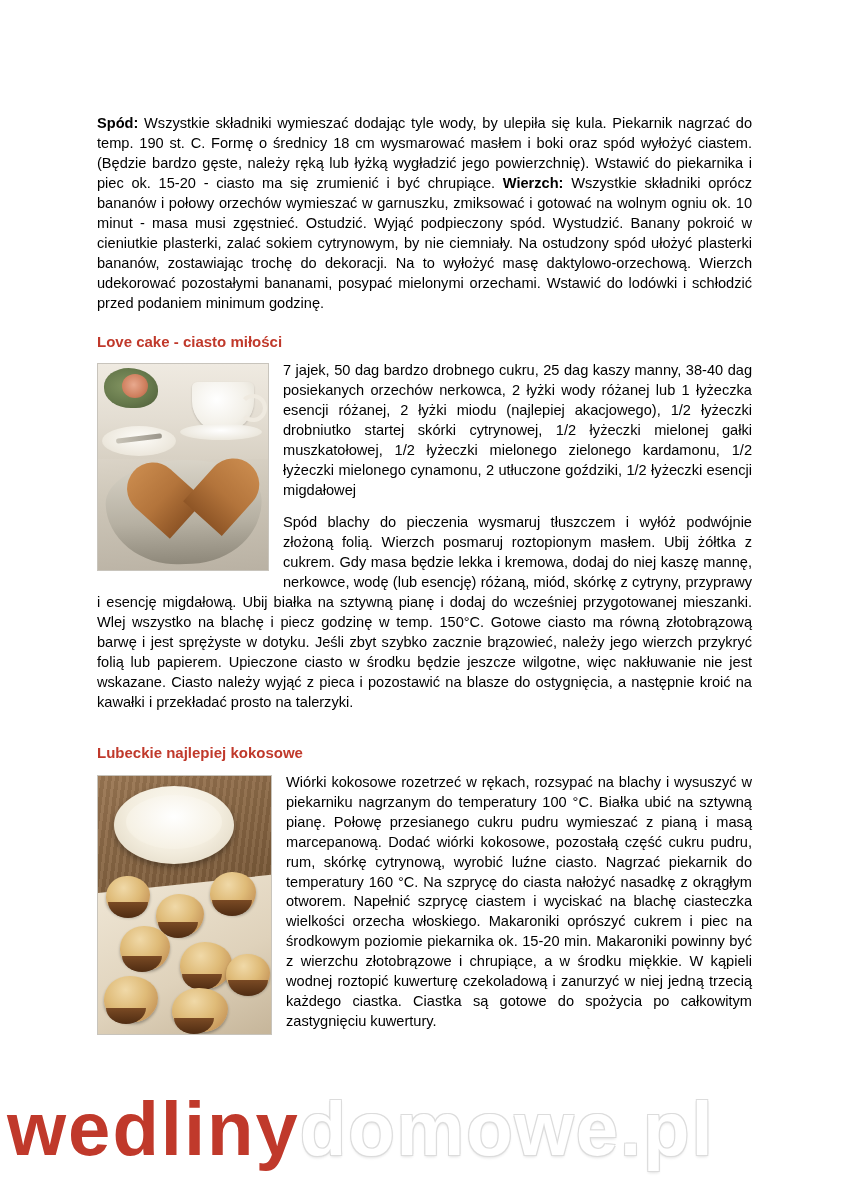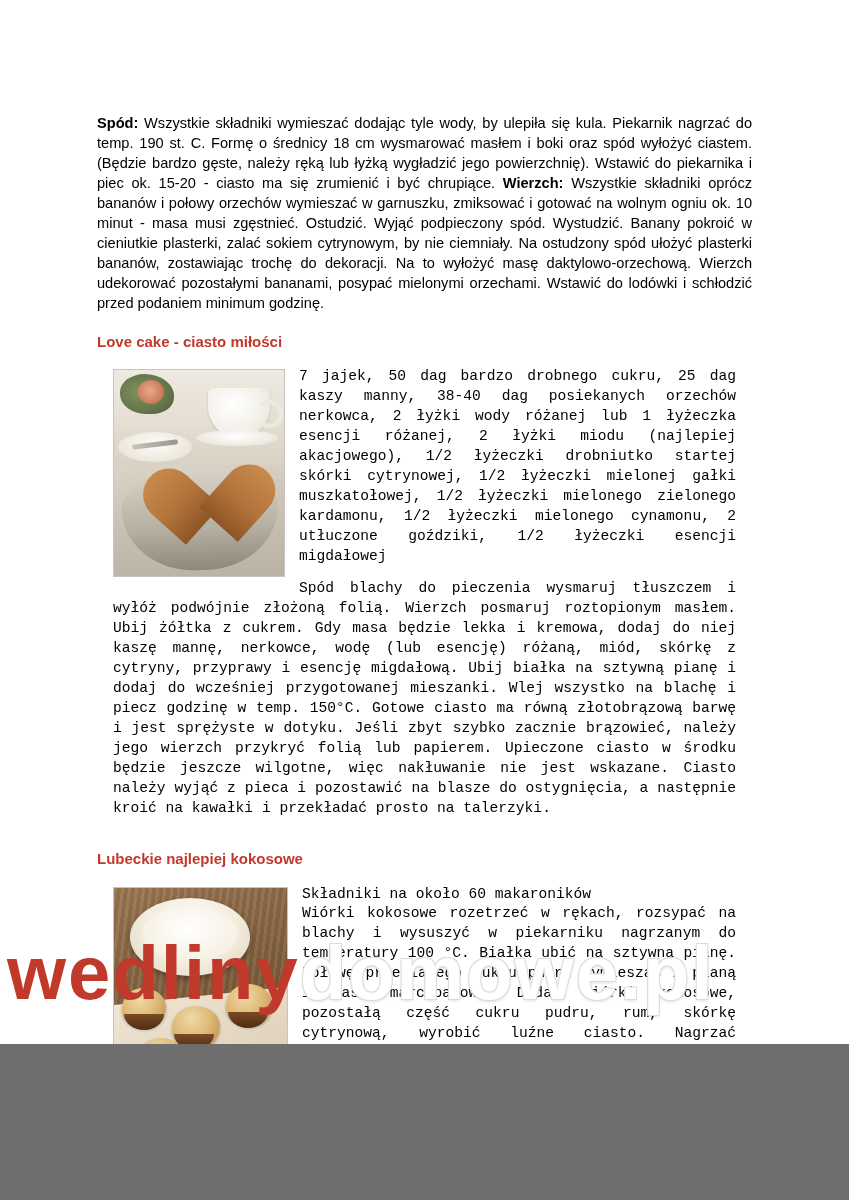--- a/index.html
+++ b/index.html
@@ -6,21 +6,21 @@
     margin: 0;
     padding: 0;
     background: #6e6e6e;
   }
   body {
     font-family: "Liberation Sans", sans-serif;
   }
   .page {
     position: relative;
     width: 849px;
-    height: 1044px;
+    height: 1200px;
     background: #ffffff;
     overflow: hidden;
     margin: 0 auto;
   }
   .content {
     position: absolute;
     left: 97px;
     top: 114px;
     width: 655px;
   }
@@ -35,22 +35,21 @@
   p.body b { font-weight: bold; }
   h2.heading {
     font-size: 15px;
     font-weight: bold;
     color: #c0392b;
     margin: 18px 0 10px 0;
     line-height: 1.3;
   }
   .recipe-block {
     position: relative;
-    margin: 16px;
-    font-family: Liberation Mono, monospace;
+    margin: 0;
   }
   .recipe-block::after {
     content: "";
     display: block;
     clear: both;
   }
   .float-img {
     float: left;
     margin: 2px 14px 6px 0;
     border: 1px solid #c8c4bc;
@@ -241,21 +240,20 @@
         </div>
         <div class="mk mk1"></div>
         <div class="mk mk2"></div>
         <div class="mk mk3"></div>
         <div class="mk mk4"></div>
         <div class="mk mk5"></div>
         <div class="mk mk6"></div>
         <div class="mk mk7"></div>
         <div class="mk mk8"></div>
       </div>
-      <p class="body" style="margin-bottom:0">Składniki na około 60 makaroników</p>
       <p class="body">Wiórki kokosowe rozetrzeć w rękach, rozsypać na blachy i wysuszyć w piekarniku nagrzanym do temperatury 100 °C. Białka ubić na sztywną pianę. Połowę przesianego cukru pudru wymieszać z pianą i masą marcepanową. Dodać wiórki kokosowe, pozostałą część cukru pudru, rum, skórkę cytrynową, wyrobić luźne ciasto. Nagrzać piekarnik do temperatury 160 °C. Na szprycę do ciasta nałożyć nasadkę z okrągłym otworem. Napełnić szprycę ciastem i wyciskać na blachę ciasteczka wielkości orzecha włoskiego. Makaroniki oprószyć cukrem i piec na środkowym poziomie piekarnika ok. 15-20 min. Makaroniki powinny być z wierzchu złotobrązowe i chrupiące, a w środku miękkie. W kąpieli wodnej roztopić kuwerturę czekoladową i zanurzyć w niej jedną trzecią każdego ciastka. Ciastka są gotowe do spożycia po całkowitym zastygnięciu kuwertury.</p>
     </div>
 
 
   </div>
 
   <div class="watermark">
     <span class="wm-red">wedliny</span><span>domowe</span><span>.pl</span>
   </div>
 

